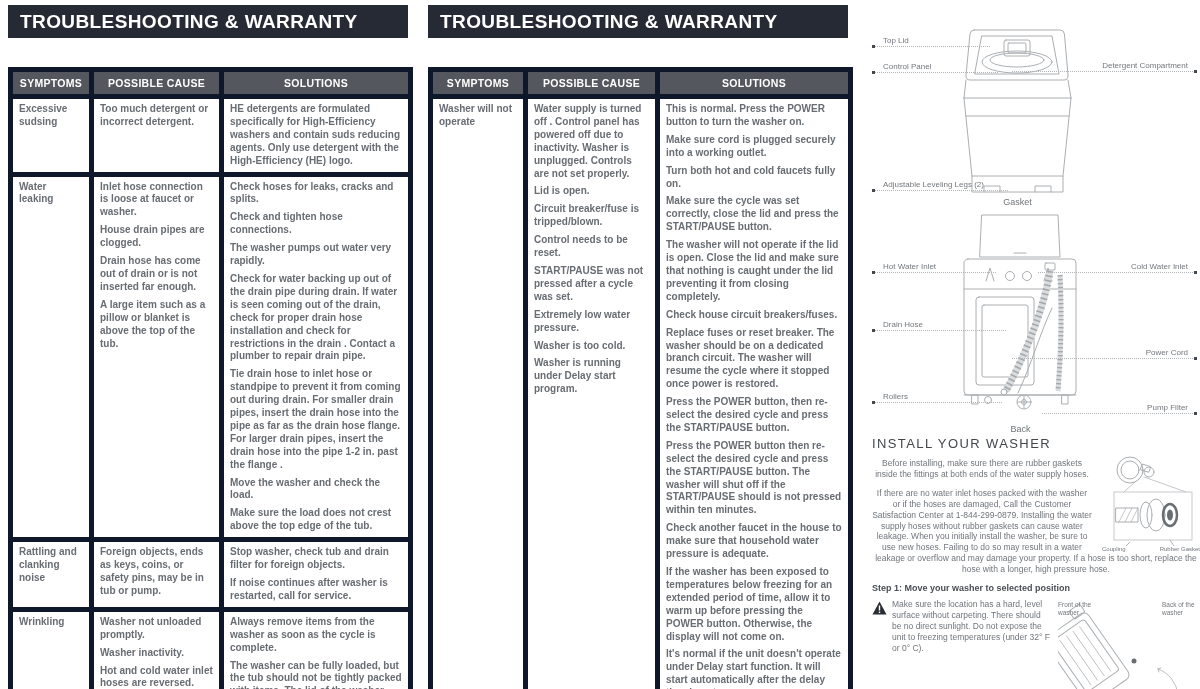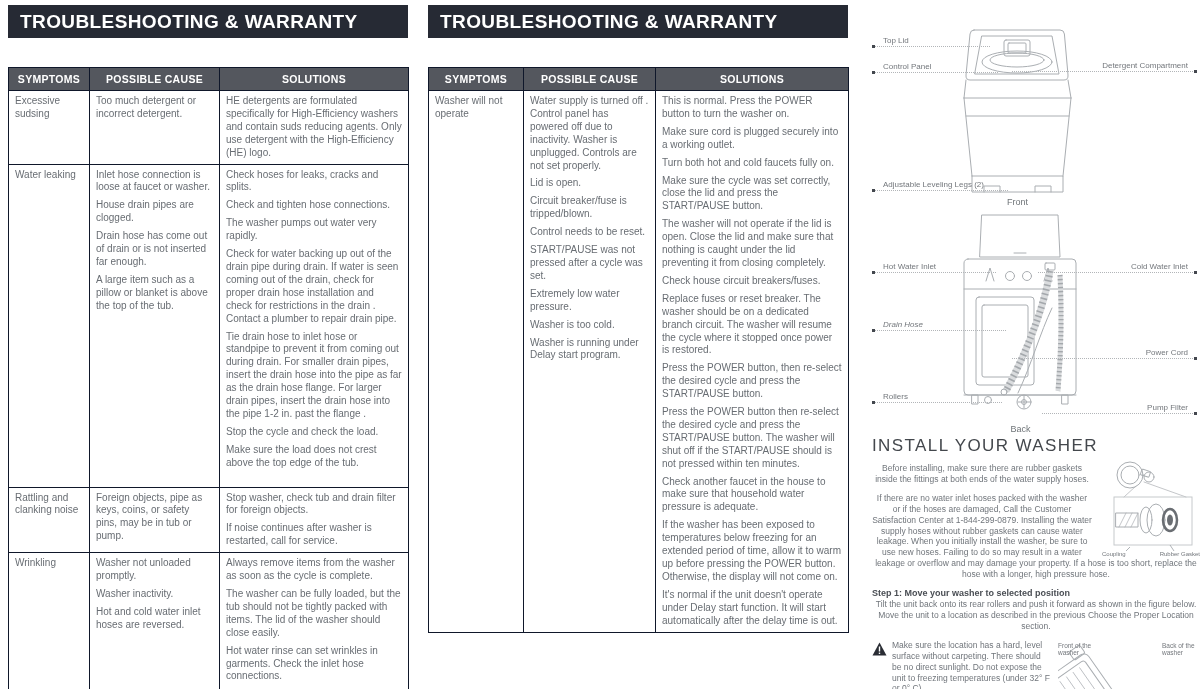--- a/index.html
+++ b/index.html
@@ -5,38 +5,38 @@
   html,body{margin:0;padding:0;}
   body{width:1200px;height:689px;position:relative;overflow:hidden;background:#fff;
        font-family:"Liberation Sans", sans-serif;}
   .page{position:absolute;top:5px;}
   .page-left{left:8px;width:400px;}
   .page-mid{left:428px;width:420px;}
   .title-bar{height:33px;box-sizing:border-box;display:flex;align-items:center;
              background:#262a34;color:#fff;font-weight:bold;font-size:19px;
              letter-spacing:.4px;padding:3px 12px;}
   table.ts{border-collapse:collapse;width:100%;table-layout:fixed;margin-top:29px;}
-  table.ts th,table.ts td{border:1px solid #0f172a;vertical-align:top;box-sizing:border-box;}
+  table.ts th,table.ts td{border:5px solid #0f172a;vertical-align:top;box-sizing:border-box;}
   table.ts th{background:#54575e;color:#fff;font-size:10.5px;letter-spacing:.3px;
               padding:5px 2px;text-align:center;height:21px;}
-  table.ts td{padding:4px 6px;}
+  table.ts td{padding:4px 6px;font-weight:bold;}
   table.ts p{margin:0 0 5px;font-size:10px;line-height:12.9px;color:#686d73;}
   table.ts p:last-child{margin-bottom:0;}
   
   .right-area{position:absolute;left:860px;top:0;width:340px;height:568px;}
   .lead{position:absolute;border-bottom:1px dotted #b2b5b8;height:14px;}
   .lead::before{content:"";position:absolute;width:3px;height:3px;background:#43474e;bottom:-2px;left:0;}
   .lead.right::before{left:auto;right:0;}
   .lead .t{position:absolute;bottom:1px;left:11px;white-space:nowrap;
            font-size:8px;color:#73777c;}
   .lead.right .t{left:auto;right:9px;}
   .cap{position:absolute;font-size:9px;color:#6f7478;text-align:center;}
   .lineart{stroke:#aaaeb2;fill:none;stroke-width:1;stroke-linejoin:round;stroke-linecap:round;}
   .install{position:absolute;left:12px;top:436px;width:328px;}
-  .install h2{margin:0 0 7px;font-size:17px;font-weight:500;letter-spacing:1.4px;color:#43474c;}
+  .install h2{margin:0 0 7px;font-size:13px;font-weight:500;letter-spacing:1.4px;color:#43474c;}
   .install p.body{margin:0 0 8px;font-size:8.5px;line-height:10.9px;color:#70757b;text-align:center;}
   .install p.step-t{margin:2px 0 1px;font-size:9px;font-weight:bold;color:#4a4e54;}
   .coupling-wrap{float:right;width:100px;height:102px;position:relative;margin:-8px 0 0 8px;}
   .coupling-lbl{position:absolute;font-size:6px;color:#73777c;white-space:nowrap;}
   .warn-row{display:flex;margin-top:6px;}
   .warn-icon{flex:0 0 20px;padding-top:2px;}
   .warn-text{width:158px;font-size:8.5px;line-height:10.9px;color:#70757b;margin:0 8px 0 0;}
   .tilt-wrap{position:relative;width:142px;height:104px;margin-left:auto;}
   .tilt-lbl{position:absolute;font-size:6.5px;line-height:7.5px;color:#73777c;}
 </style>
@@ -77,30 +77,30 @@
         <p>House drain pipes are clogged.</p>
         <p>Drain hose has come out of drain or is not inserted far enough.</p>
         <p>A large item such as a pillow or blanket is above the top of the tub.</p>
       </td>
       <td>
         <p>Check hoses for leaks, cracks and splits.</p>
         <p>Check and tighten hose connections.</p>
         <p>The washer pumps out water very rapidly.</p>
         <p>Check for water backing up out of the drain pipe during drain. If water is seen coming out of the drain, check for proper drain hose installation and check for restrictions in the drain . Contact a plumber to repair drain pipe.</p>
         <p>Tie drain hose to inlet hose or standpipe to prevent it from coming out during drain. For smaller drain pipes, insert the drain hose into the pipe as far as the drain hose flange. For larger drain pipes, insert the drain hose into the pipe 1-2 in. past the flange .</p>
-        <p>Stop the cycle and check the load.</p>
+        <p>Move the washer and check the load.</p>
         <p>Make sure the load does not crest above the top edge of the tub.</p>
       </td>
     </tr>
     <tr style="height:57px">
       <td>
             <p>Rattling and clanking noise</p>
           </td>
       <td>
-            <p>Foreign objects, pipe as keys, coins, or safety pins, may be in tub or pump.</p>
+            <p>Foreign objects, ends as keys, coins, or safety pins, may be in tub or pump.</p>
           </td>
       <td>
         <p>Stop washer, check tub and drain filter for foreign objects.</p>
         <p>If noise continues after washer is restarted, call for service.</p>
       </td>
     </tr>
     <tr style="height:148px">
       <td>
             <p>Wrinkling</p>
           </td>
@@ -188,21 +188,21 @@
   </div>
   <div class="lead right" style="left:152px;top:29px;width:185px;margin-top:28px;">
     <span class="t">Detergent Compartment</span>
   </div>
   <div class="lead" style="left:12px;top:58px;width:126px;">
     <span class="t">Control Panel</span>
   </div>
   <div class="lead" style="left:12px;top:176px;width:136px;">
     <span class="t">Adjustable Leveling Legs (2)</span>
   </div>
-  <div class="cap" style="left:100px;top:197px;width:115px;">Front</div>
+  <div class="cap" style="left:100px;top:197px;width:115px;">Gasket</div>
 
   <svg style="position:absolute;left:88px;top:213px;" width="145" height="205" viewBox="0 0 145 205">
     <g class="lineart">
       <path d="M34,2 L110,2 L112,44 L32,44 Z"></path>
       <path d="M66,40 h12"></path>
       <rect x="16" y="46" width="112" height="136" rx="4"></rect>
       <path d="M16,76 L128,76"></path>
       <path d="M38,68 L42,55 L46,68"></path>
       <path d="M96,68 L100,55 L104,68"></path>
       <circle cx="62" cy="63" r="4.5"></circle>
@@ -226,21 +226,21 @@
         <circle cx="56" cy="179" r="3"></circle>
         <rect x="97" y="50" width="10" height="7" rx="1"></rect>
       </g>
   </svg>
   <div class="lead" style="left:12px;top:258px;width:124px;">
     <span class="t">Hot Water Inlet</span>
   </div>
   <div class="lead right" style="left:178px;top:258px;width:159px;">
     <span class="t">Cold Water Inlet</span>
   </div>
-  <div class="lead" style="left:12px;top:316px;width:134px;font-style:italic;">
+  <div class="lead" style="left:12px;top:316px;width:134px;">
     <span class="t">Drain Hose</span>
   </div>
   <div class="lead right" style="left:152px;top:344px;width:185px;">
     <span class="t">Power Cord</span>
   </div>
   <div class="lead" style="left:12px;top:388px;width:130px;">
     <span class="t">Rollers</span>
   </div>
   <div class="lead right" style="left:182px;top:399px;width:155px;">
     <span class="t">Pump Filter</span>
@@ -268,21 +268,20 @@
         <ellipse cx="70" cy="65" rx="7" ry="11" fill="none" stroke="#6a6e73" stroke-width="2.5"></ellipse>
         <ellipse cx="70" cy="65" rx="3" ry="5.5" fill="#6a6e73"></ellipse>
         <path d="M30,92 L26,96 M70,90 L74,96" stroke="#9aa0a4" fill="none" stroke-width="0.8"></path>
       </svg>
       <span class="coupling-lbl" style="left:2px;bottom:0;">Coupling</span>
       <span class="coupling-lbl" style="right:0;bottom:0;">Rubber Gasket</span>
     </div>
     <p class="body">Before installing, make sure there are rubber gaskets inside the fittings at both ends of the water supply hoses.</p>
     <p class="body">If there are no water inlet hoses packed with the washer or if the hoses are damaged, Call the Customer Satisfaction Center at 1-844-299-0879.  Installing the water supply hoses without rubber gaskets can cause water leakage. When you initially install the washer, be sure to use new hoses. Failing to do so may result in a water leakage or overflow and may damage your property. If a hose is too short, replace the hose with a longer, high pressure hose.</p>
     <p class="step-t">Step 1: Move your washer to selected position</p>
-    <p class="body">Tilt the unit back onto its rear rollers and push it forward as shown in the figure below. Move the unit to a location as described in the previous Choose the Proper Location section.</p>
     <div class="warn-row">
       <div class="warn-icon">
         <svg width="15" height="14" viewBox="0 0 15 14">
           <path d="M7.5,0.5 L14.5,13.5 L0.5,13.5 Z" fill="#2a2d34"></path>
           <rect x="6.8" y="4.5" width="1.4" height="5" fill="#fff"></rect>
           <rect x="6.8" y="10.6" width="1.4" height="1.4" fill="#fff"></rect>
         </svg>
       </div>
       <p class="warn-text">Make sure the location has a hard, level surface without carpeting. There should be no direct sunlight. Do not expose the unit to freezing temperatures (under 32° F or 0° C).</p>
       <div class="tilt-wrap">

